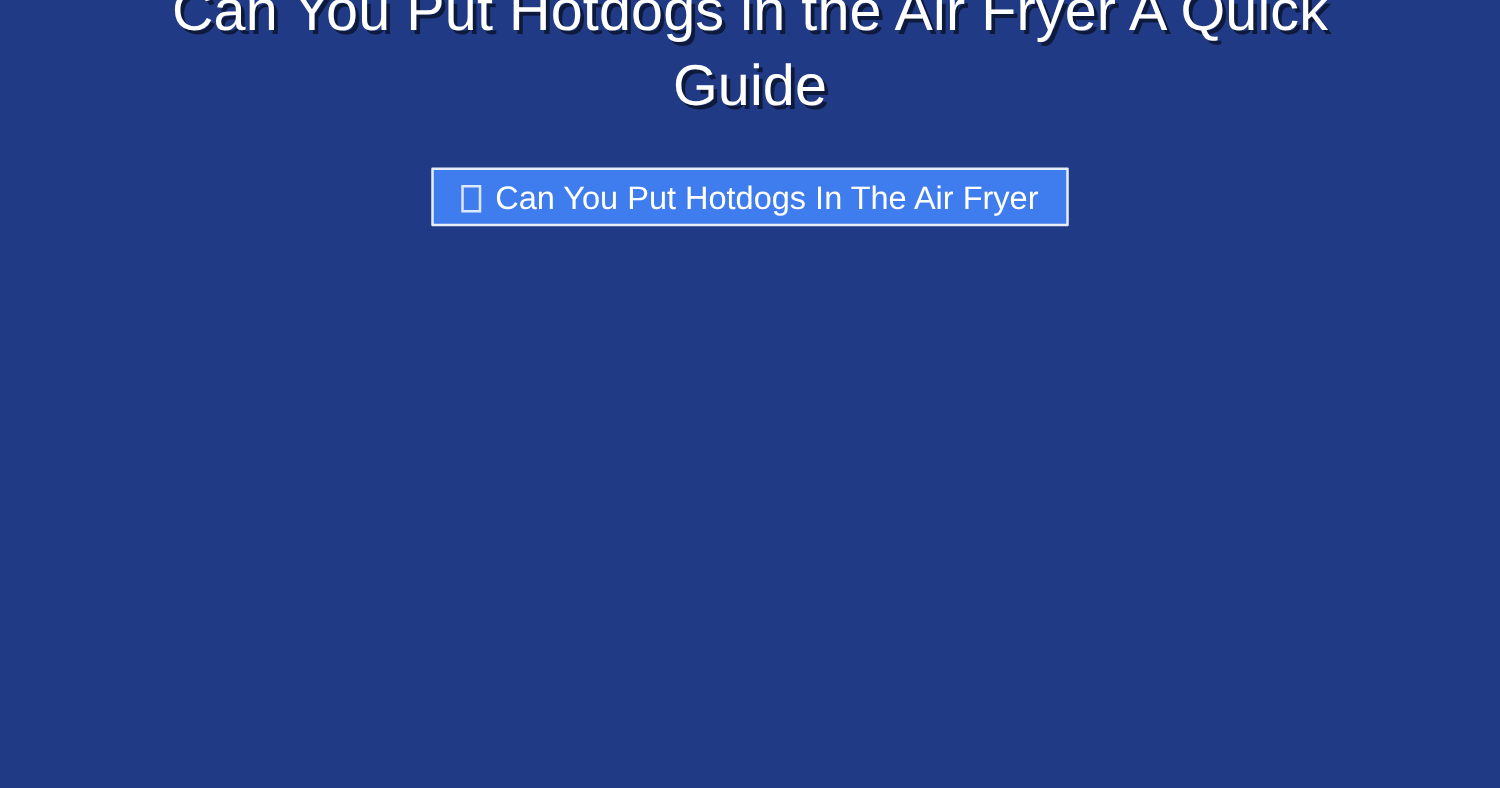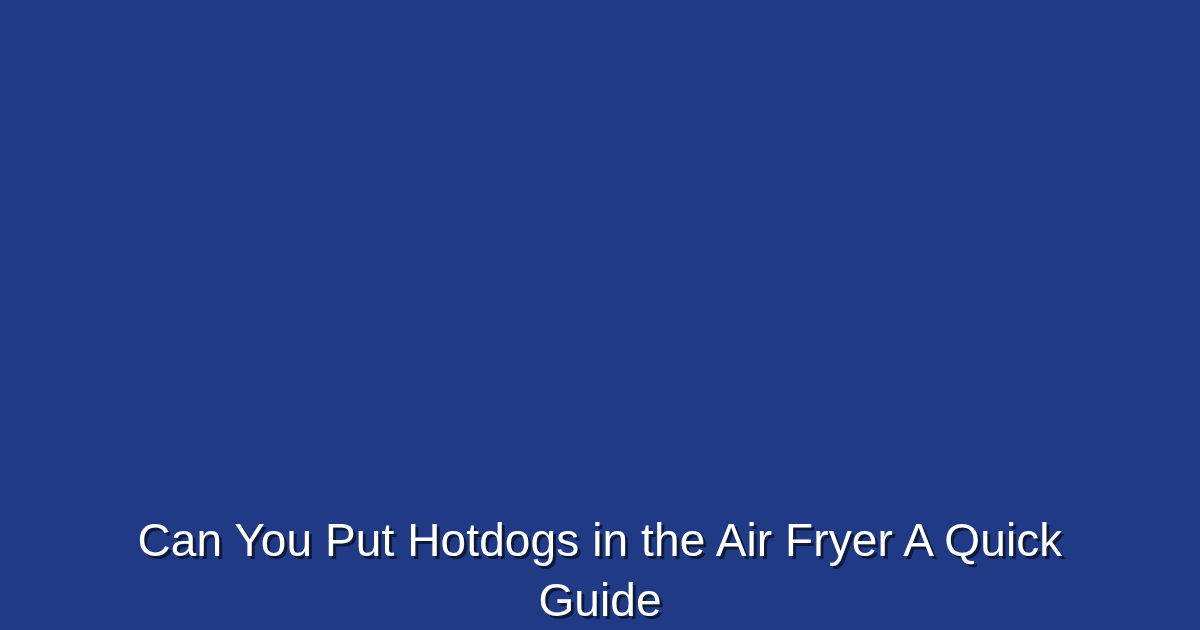--- a/index.html
+++ b/index.html
@@ -17,21 +17,21 @@
 
   .card {
     position: relative;
     width: 1200px;
     height: 630px;
     background: #203a86;
     box-sizing: border-box;
     display: flex;
     flex-direction: column;
     align-items: center;
-    justify-content: flex-end;
+    justify-content: flex-start;
   }
 
   .content-stack {
     display: flex;
     flex-direction: column;
     align-items: center;
     justify-content: center;
     width: 1000px;
     margin-top: -22px;
   }
@@ -95,16 +95,22 @@
 </style>
 </head>
 <body>
 
 <div class="card">
 
   <div class="content-stack">
 
     <h1 class="headline">Can You Put Hotdogs in the Air Fryer A Quick Guide</h1>
 
+    <div class="cta-wrap">
+      <a class="cta-button" href="#">
+        <span class="cta-glyph"></span>
+        <span class="cta-label">Can You Put Hotdogs In The Air Fryer</span>
+      </a>
+    </div>
 
   </div>
 
 </div>
 
 </body></html>

